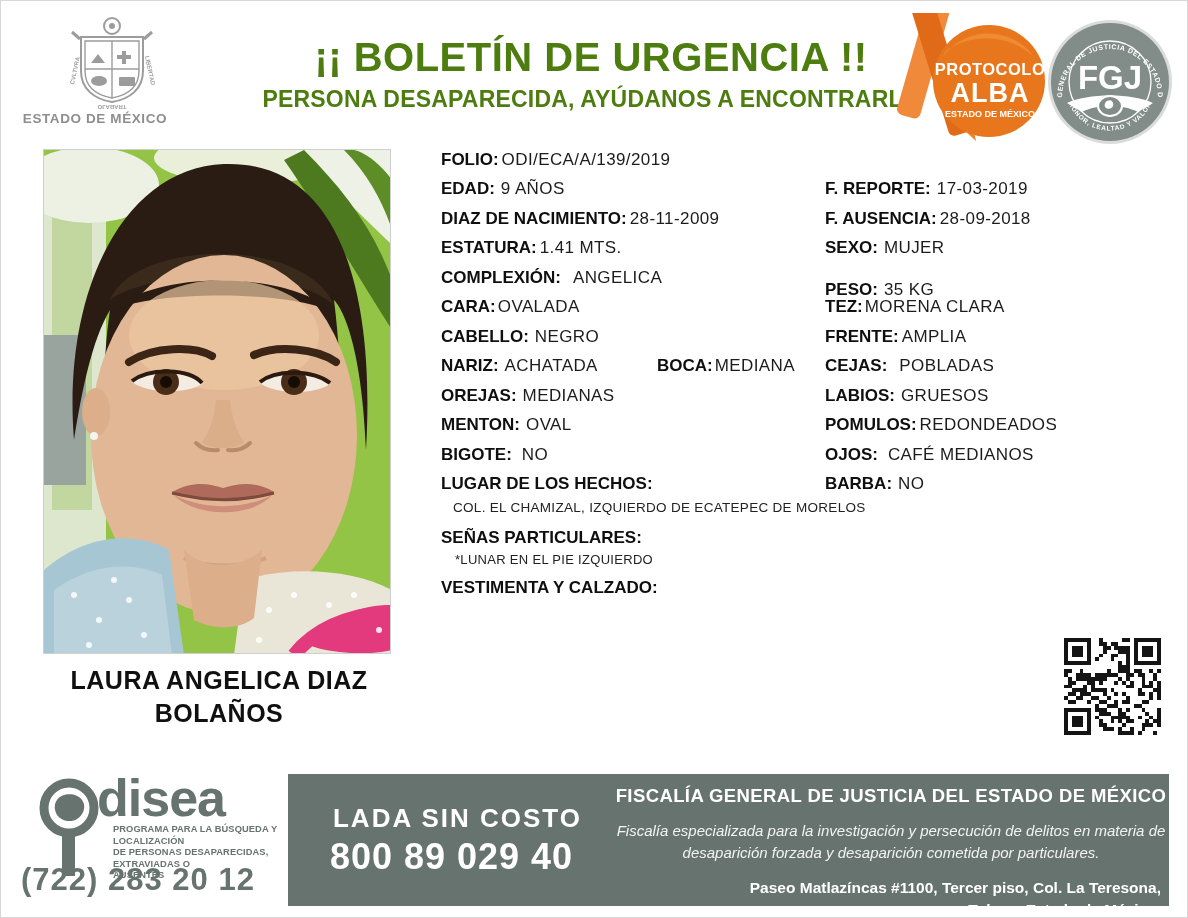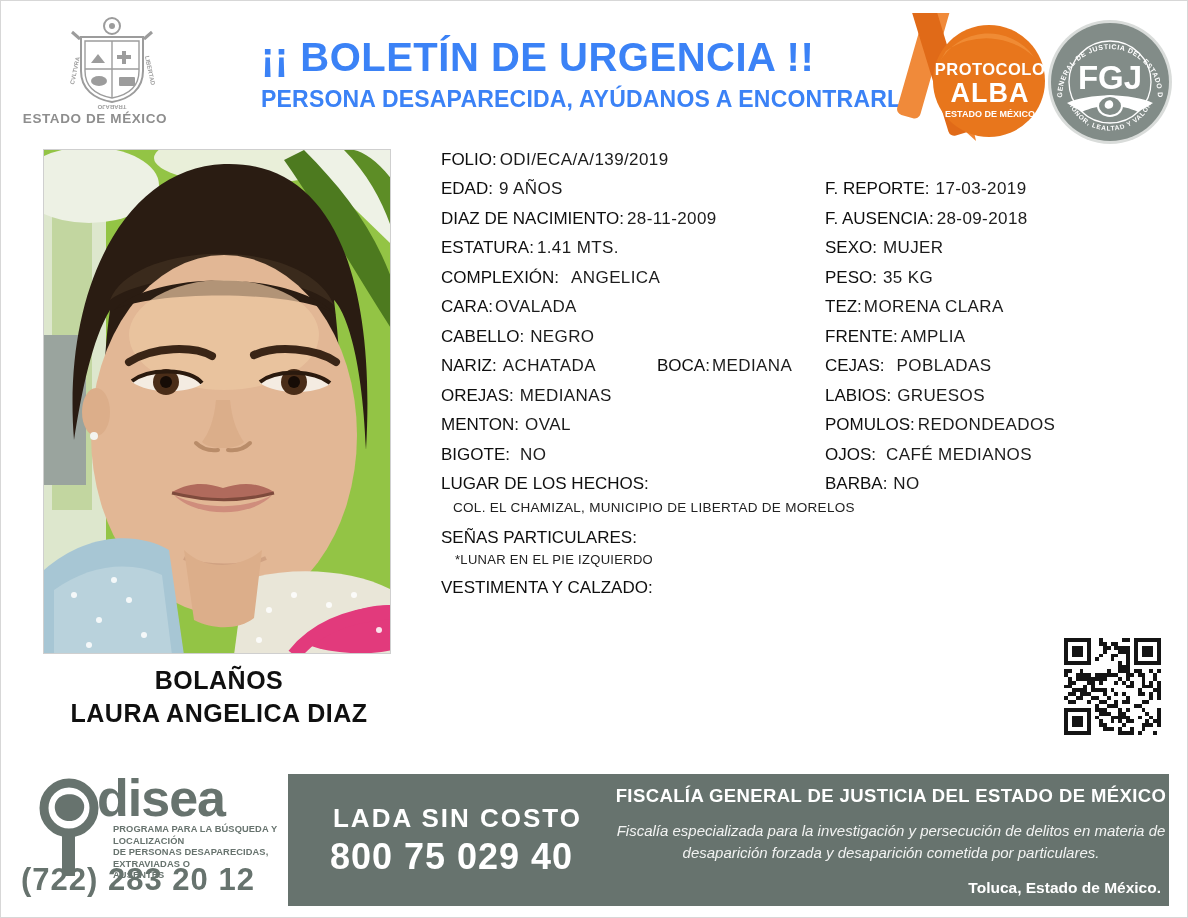--- a/index.html
+++ b/index.html
@@ -6,26 +6,26 @@
   html,body { background:#fff; }
   body { font-family:"Liberation Sans", sans-serif; }
   #poster {
     position:relative; width:1188px; height:918px; background:#fff;
     border:1px solid #d7d7d7; overflow:hidden;
   }
   
   .coa-wrap { position:absolute; left:36px; top:14px; width:150px; text-align:center; }
   .coa-label { position:absolute; left:14px; top:110px; width:160px; text-align:center;
     font-size:13.5px; font-weight:bold; color:#8e8e8e; letter-spacing:.6px; }
-  .title-block { position:absolute; left:260px; top:34px; width:672px; text-align:left; color:#3b82f6; }
+  .title-block { position:absolute; left:254px; top:34px; width:672px; text-align:center; color:#4d7c0f; }
   .title-main { font-size:40px; font-weight:800; letter-spacing:.5px; }
   .title-sub  { font-size:23px; font-weight:800; margin-top:6px; letter-spacing:.2px; }
   
   .frow { position:absolute; white-space:nowrap; font-size:17px; color:#1c1c1c; }
-  .flabel { font-weight:400; color:#0f0f0f; }
+  .flabel { font-weight:700; color:#0f0f0f; }
   .fvalue { font-weight:400; margin-left:6px; letter-spacing:.4px; }
   .fdetail { position:absolute; font-size:13.5px; color:#222; letter-spacing:.3px; white-space:nowrap; }
   .boca-pair { position:absolute; left:216px; }
   
   .photo { position:absolute; left:42px; top:148px; width:348px; height:505px;
     border:1px solid #cfcfcf; overflow:hidden; }
   
   .name-block { position:absolute; left:22px; top:663px; width:392px; text-align:center;
     font-size:25px; font-weight:800; color:#101010; line-height:1.3; letter-spacing:.5px; }
   
@@ -184,22 +184,22 @@
         <circle cx="215" cy="490" r="3"></circle>
           <circle cx="310" cy="445" r="3"></circle>
           <circle cx="335" cy="480" r="3"></circle>
       </g>
 
       <path d="M140 400 L150 470 C170 480 195 480 210 468 L218 400 C195 420 160 420 140 400 Z" fill="#dcae8a"></path>
     </svg>
   </div>
 
   <div class="name-block">
+    <div>LAURA ANGELICA DIAZ</div>
     <div>BOLAÑOS</div>
-    <div>LAURA ANGELICA DIAZ</div>
   </div>
 
   <div class="frow" style="left:440px;top:149px">
     <span class="flabel">FOLIO:</span><span class="fvalue" style="margin-left:3px">ODI/ECA/A/139/2019</span>
   </div>
 
   <div class="frow" style="left:440px;top:178px">
     <span class="flabel">EDAD:</span><span class="fvalue">9 AÑOS</span>
   </div>
   <div class="frow" style="left:440px;top:208px">
@@ -226,39 +226,39 @@
   </div>
   <div class="frow" style="left:440px;top:414px">
     <span class="flabel">MENTON:</span><span class="fvalue">OVAL</span>
   </div>
   <div class="frow" style="left:440px;top:444px">
     <span class="flabel">BIGOTE:</span><span class="fvalue" style="margin-left:10px">NO</span>
   </div>
   <div class="frow" style="left:440px;top:473px">
     <span class="flabel">LUGAR DE LOS HECHOS:</span>
   </div>
-  <div class="fdetail" style="left:452px;top:499px">COL. EL CHAMIZAL, MUNICIPIO DE LIBERTAD DE MORELOS</div>
+  <div class="fdetail" style="left:452px;top:499px">COL. EL CHAMIZAL, IZQUIERDO DE ECATEPEC DE MORELOS</div>
   <div class="frow" style="left:440px;top:527px">
     <span class="flabel">SEÑAS PARTICULARES:</span>
   </div>
   <div class="fdetail" style="left:454px;top:551px;font-size:13px">*LUNAR  EN EL PIE IZQUIERDO</div>
   <div class="frow" style="left:440px;top:577px">
     <span class="flabel">VESTIMENTA Y CALZADO:</span>
   </div>
 
   <div class="frow" style="left:824px;top:178px">
     <span class="flabel">F. REPORTE:</span><span class="fvalue">17-03-2019</span>
   </div>
   <div class="frow" style="left:824px;top:208px">
     <span class="flabel">F. AUSENCIA:</span><span class="fvalue" style="margin-left:3px">28-09-2018</span>
   </div>
   <div class="frow" style="left:824px;top:237px">
     <span class="flabel">SEXO:</span><span class="fvalue">MUJER</span>
   </div>
-  <div class="frow" style="left:824px;top:267px">
+  <div class="frow" style="left:824px;top:279px">
     <span class="flabel">PESO:</span><span class="fvalue">35 KG</span>
   </div>
   <div class="frow" style="left:824px;top:296px">
     <span class="flabel">TEZ:</span><span class="fvalue" style="margin-left:2px">MORENA CLARA</span>
   </div>
   <div class="frow" style="left:824px;top:326px">
     <span class="flabel">FRENTE:</span><span class="fvalue" style="margin-left:3px">AMPLIA</span>
   </div>
   <div class="frow" style="left:824px;top:355px">
     <span class="flabel">CEJAS:</span><span class="fvalue" style="margin-left:12px">POBLADAS</span>
@@ -492,24 +492,25 @@
     <div class="odisea-tag">
       <div>PROGRAMA PARA LA BÚSQUEDA Y LOCALIZACIÓN</div>
       <div>DE PERSONAS DESAPARECIDAS, EXTRAVIADAS  O</div>
       <div>AUSENTES</div>
     </div>
     <div class="odisea-phone">(722) 283 20 12</div>
   </div>
 
   <div class="lada">
     <div class="lada-label">LADA SIN COSTO</div>
-    <div class="lada-number">800 75 029 40</div>
+    <div class="lada-number">800 89 029 40</div>
   </div>
 
   <div class="fiscalia">
     <div class="fiscalia-title">FISCALÍA GENERAL DE JUSTICIA DEL ESTADO DE MÉXICO</div>
     <div class="fiscalia-desc">Fiscalía especializada para la investigación y persecución de delitos en materia de desaparición forzada y desaparición cometida por particulares.</div>
     <div class="fiscalia-addr">
+      <div>Paseo Matlazíncas #1100, Tercer piso, Col. La Teresona,</div>
       <div>Toluca, Estado de México.</div>
     </div>
   </div>
 
 </div>
 
 </body></html>

